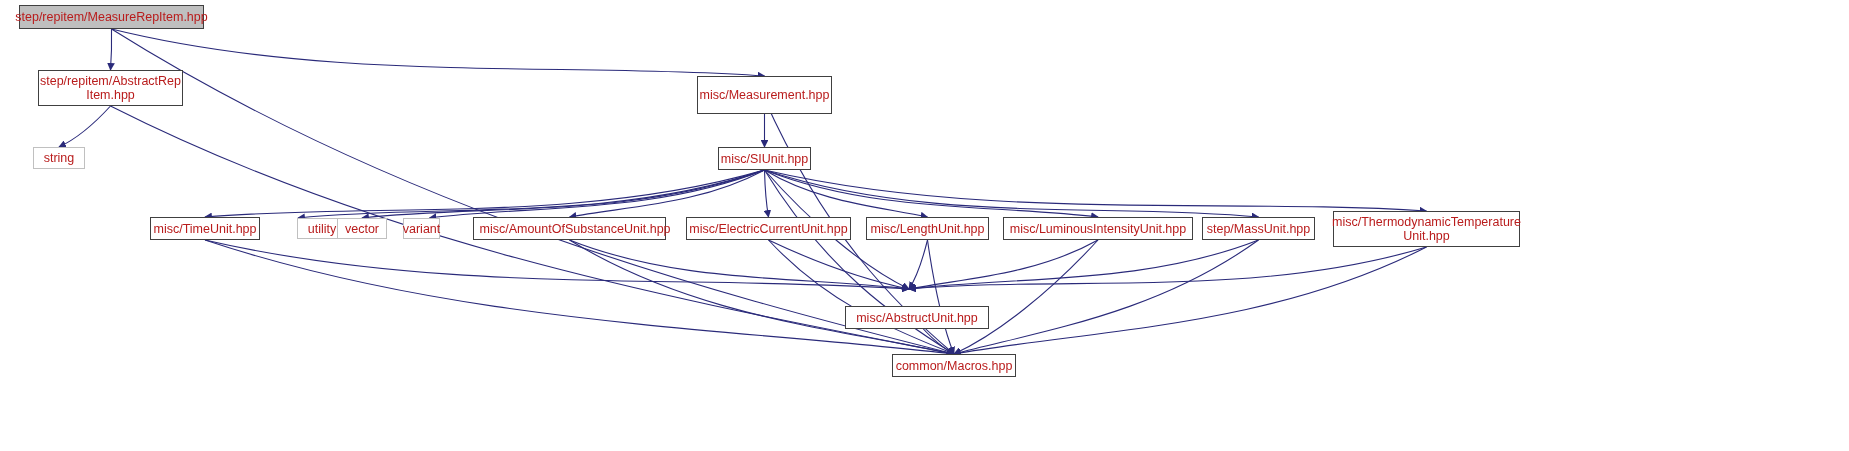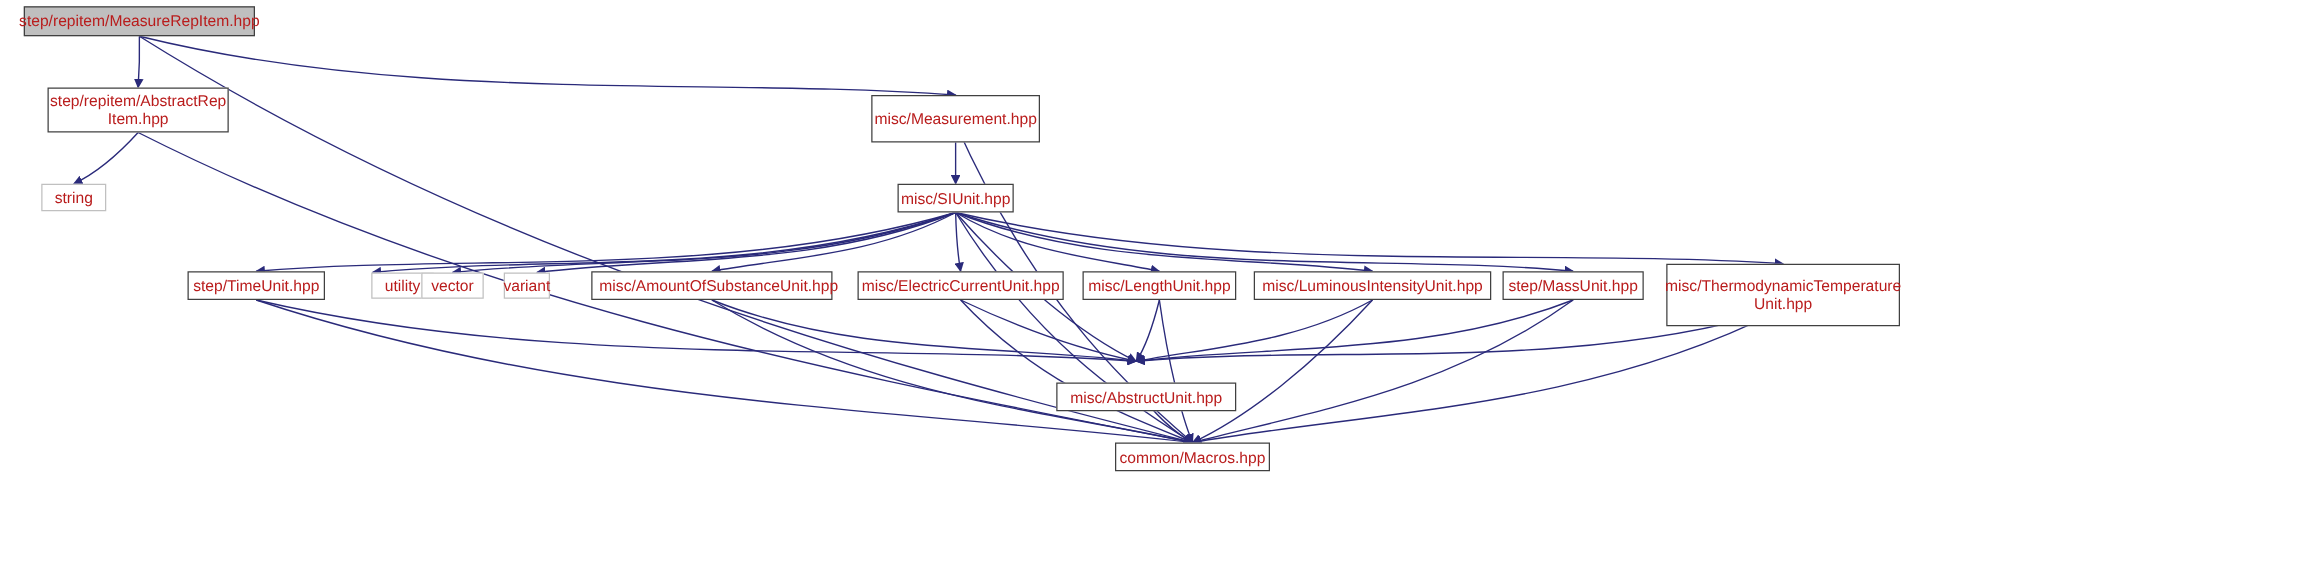--- a/index.html
+++ b/index.html
@@ -98,27 +98,27 @@
       <path d="M 1426.5 247 C 1269.8453498209647 327.1246160102041 1098.6567832736548 328.92643345269016 954 354" fill="none" stroke="#2a2a7a" stroke-width="1.1" marker-end="url(#arrow)"></path>
       <path d="M 909 312 C 923.6420126354511 330.9 940.1306708784837 346.44 954 354" fill="none" stroke="#2a2a7a" stroke-width="1.1" marker-end="url(#arrow)"></path>
     </svg>
   <div id="node-layer">
       <div class="node root" style="left: 19px; top: 5px; width: 185px; height: 24px;"><span>step/repitem/MeasureRepItem.hpp</span></div>
       <div class="node hdr" style="left: 38px; top: 70px; width: 145px; height: 36px;"><span>step/repitem/AbstractRep
 Item.hpp</span></div>
       <div class="node sys" style="left: 33px; top: 147px; width: 52px; height: 22px;"><span>string</span></div>
       <div class="node hdr" style="left: 697px; top: 76px; width: 135px; height: 38px;"><span>misc/Measurement.hpp</span></div>
       <div class="node hdr" style="left: 718px; top: 147px; width: 93px; height: 23px;"><span>misc/SIUnit.hpp</span></div>
-      <div class="node hdr" style="left: 150px; top: 217px; width: 110px; height: 23px;"><span>step/TimeUnit.hpp</span></div>
+      <div class="node hdr" style="left: 150px; top: 217px; width: 110px; height: 23px;"><span>misc/TimeUnit.hpp</span></div>
       <div class="node sys" style="left: 273px; top: 218px; width: 50px; height: 21px; margin-left: 24px;"><span>utility</span></div>
       <div class="node sys" style="left: 337px; top: 218px; width: 50px; height: 21px;"><span>vector</span></div>
       <div class="node sys" style="left: 403px; top: 218px; width: 37px; height: 21px;"><span>variant</span></div>
       <div class="node hdr" style="left: 473px; top: 217px; width: 193px; height: 23px; padding-left: 15px;"><span>misc/AmountOfSubstanceUnit.hpp</span></div>
       <div class="node hdr" style="left: 686px; top: 217px; width: 165px; height: 23px;"><span>misc/ElectricCurrentUnit.hpp</span></div>
       <div class="node hdr" style="left: 866px; top: 217px; width: 123px; height: 23px;"><span>misc/LengthUnit.hpp</span></div>
       <div class="node hdr" style="left: 1003px; top: 217px; width: 190px; height: 23px;"><span>misc/LuminousIntensityUnit.hpp</span></div>
       <div class="node hdr" style="left: 1202px; top: 217px; width: 113px; height: 23px;"><span>step/MassUnit.hpp</span></div>
-      <div class="node hdr" style="left: 1333px; top: 211px; width: 187px; height: 50px;"><span>misc/ThermodynamicTemperature
+      <div class="node hdr" style="left: 1333px; top: 211px; width: 187px; height: 36px;"><span>misc/ThermodynamicTemperature
 Unit.hpp</span></div>
       <div class="node hdr" style="left: 845px; top: 306px; width: 144px; height: 23px;"><span>misc/AbstructUnit.hpp</span></div>
       <div class="node hdr" style="left: 892px; top: 354px; width: 124px; height: 23px;"><span>common/Macros.hpp</span></div>
     </div>
 </div>
 
 </body></html>

